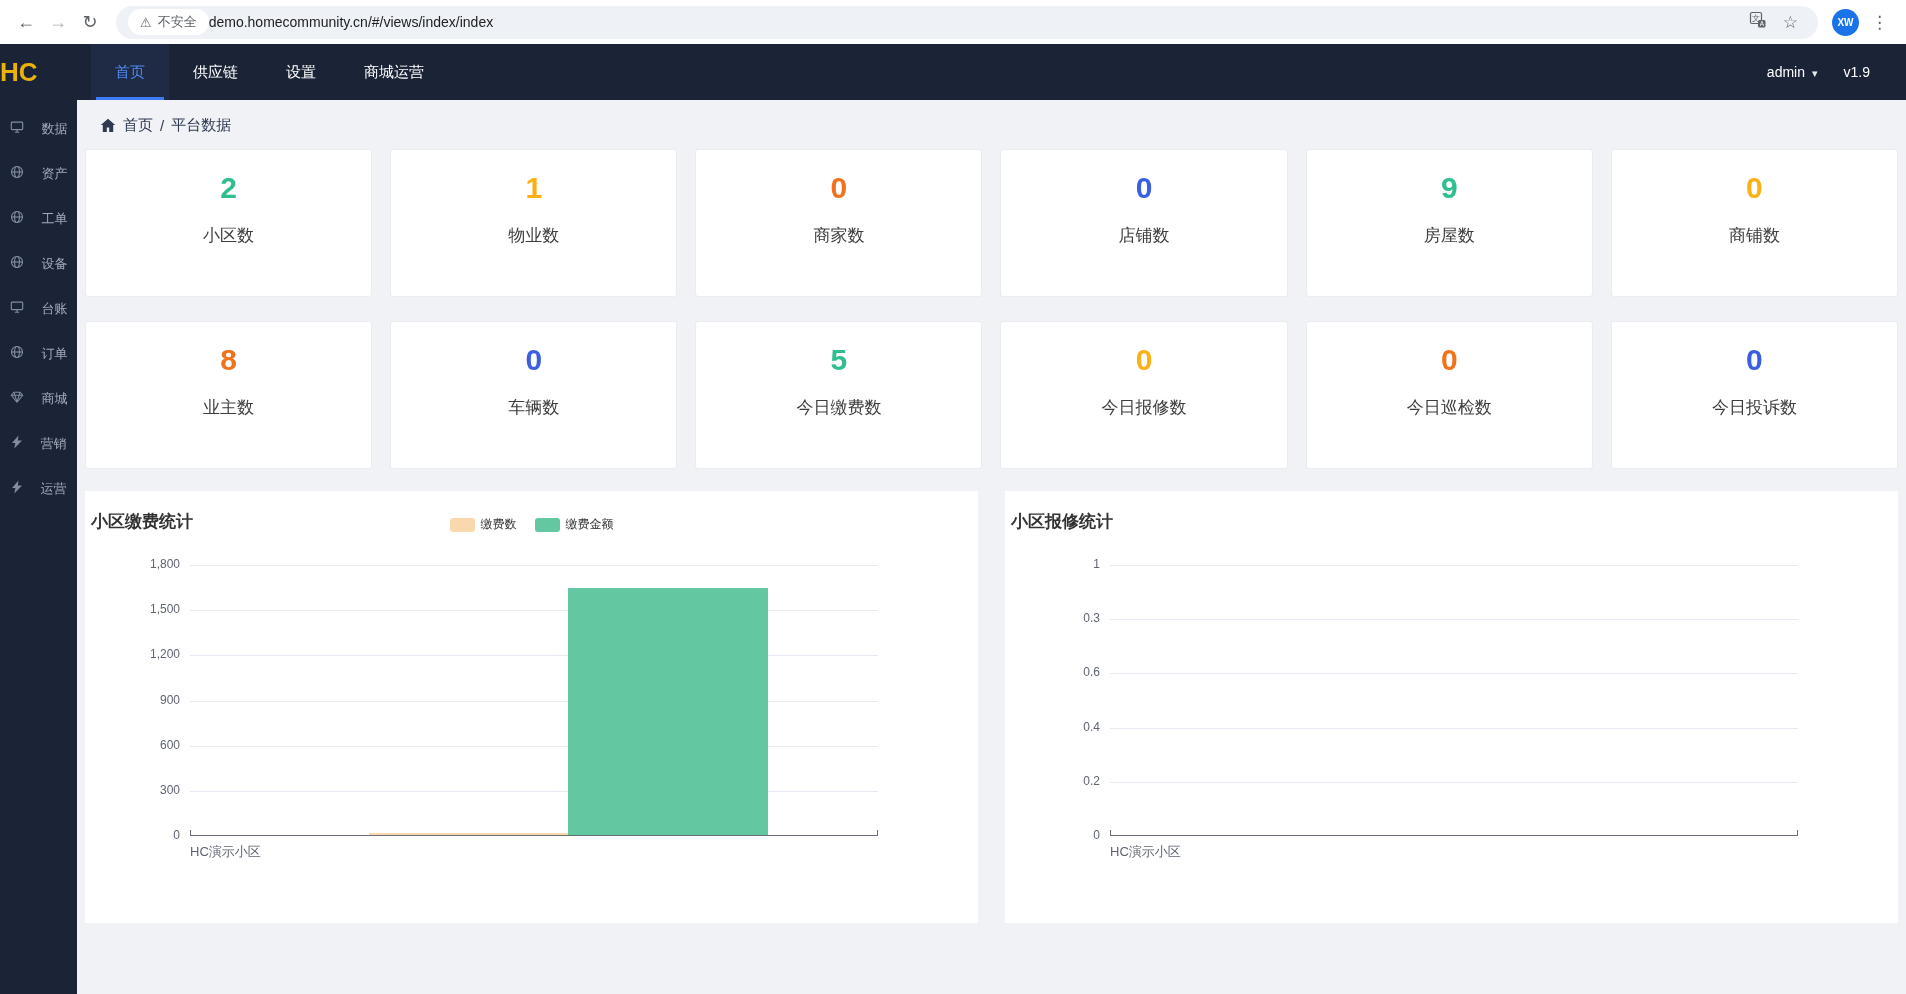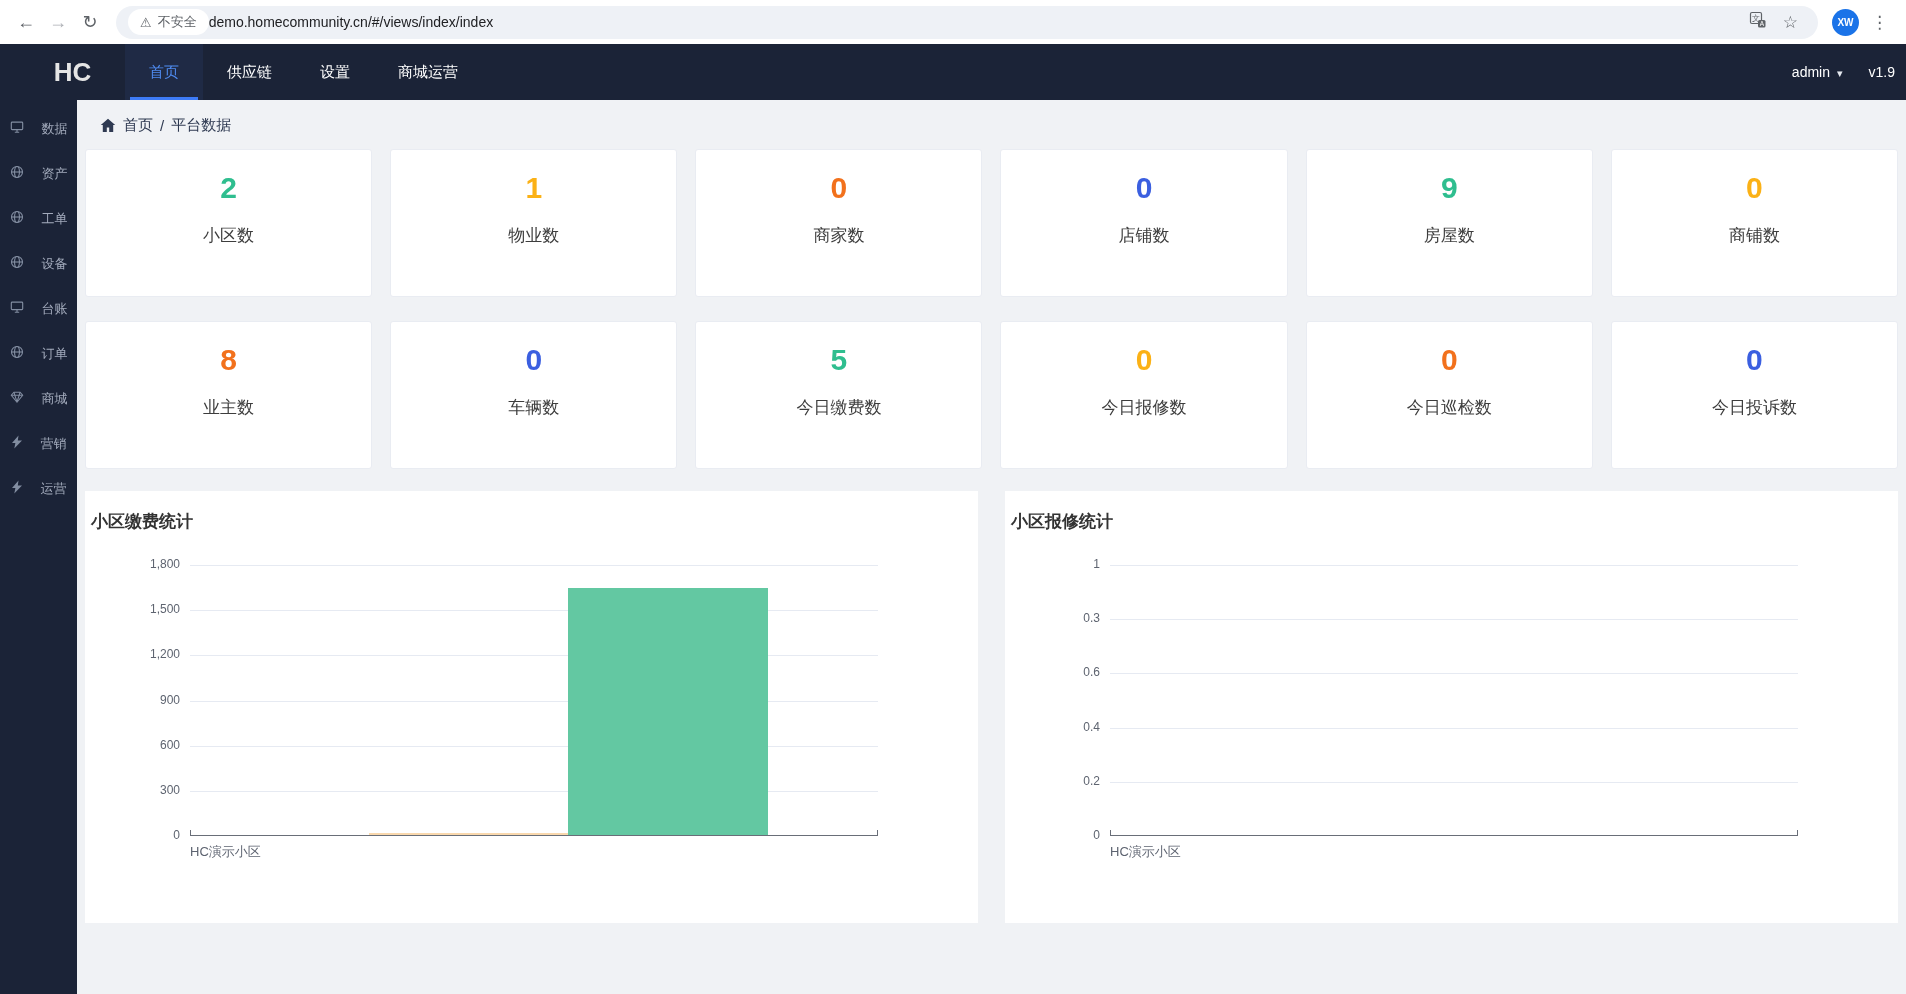--- a/index.html
+++ b/index.html
@@ -17,26 +17,26 @@
   .warn { font-size:13px; }
   .url { margin-left:0; font-size:14px; color:#202124; flex:1; }
   .addr-ico { color:#5f6368; font-size:17px; margin:0 8px; }
   .avatar { width:27px; height:27px; border-radius:50%; background:#1a73e8; color:#fff;
             font-size:10px; font-weight:bold; display:flex; align-items:center; justify-content:center; }
   .kebab { font-size:17px; color:#5f6368; margin:0 8px 0 12px; letter-spacing:0; }
 
   
   .navbar { position:absolute; top:44px; left:0; right:0; height:56px; background:#1b2337;
             display:flex; align-items:center; }
-  .logo { width:77px; text-align:center; color:#e5e5e5; font-size:26px; font-weight:bold;margin-left:34px; }
+  .logo { width:77px; text-align:left; color:#eab308; font-size:26px; font-weight:bold; }
   .tabs { display:flex; height:100%; margin-left:14px; }
   .tab { position:relative; padding:0 24px; line-height:56px; color:#fff; font-size:15px; cursor:pointer; }
   .tab.active { color:#4f8bf0; background:#1f2a45; }
   .tab.active::after { content:''; position:absolute; left:5px; right:5px; bottom:0; height:3px; background:#3d7bf7; }
-  .nav-right { margin-left:auto; display:flex; align-items:center; color:#fff; font-size:14px; margin-right:11px;text-align:right; }
+  .nav-right { margin-left:auto; display:flex; align-items:center; color:#fff; font-size:14px; margin-right:36px;text-align:right; }
   .caret { font-size:11px; color:#e6e9f0; margin:2px 0 0 7px; }
   .version { margin-left:26px; font-size:14px; }
 
   
   .sidebar { position:absolute; top:100px; left:0; bottom:0; width:77px; background:#1b2337; padding-top:6px; }
   .side-item { height:45px; display:flex; align-items:center; justify-content:center; gap:18px;
                color:#a3abbc; font-size:13px; cursor:pointer; }
   .side-item svg { color:#828da1; }
 
   
@@ -236,20 +236,30 @@
     <div class="card">
       <div class="num" style="color: rgb(59, 95, 224);">0</div>
       <div class="lbl">今日投诉数</div>
     </div>
   </div>
 
   <div class="charts">
 
     <div class="panel">
       <div class="chart-title">小区缴费统计</div>
+      <div class="legend">
+        <div class="legend-item">
+          <span class="swatch" style="background: rgb(249, 216, 173);"></span>
+          <span>缴费数</span>
+        </div>
+        <div class="legend-item">
+          <span class="swatch" style="background: rgb(99, 200, 162);"></span>
+          <span>缴费金额</span>
+        </div>
+      </div>
       <div class="plot">
           <div class="gridline" style="top: 0px;"></div>
           <div class="ytick" style="top: -8px; text-align: right;">1,800</div>
           <div class="gridline" style="top: 45.1667px;"></div>
           <div class="ytick" style="top: 37.1667px;">1,500</div>
           <div class="gridline" style="top: 90.3333px;"></div>
           <div class="ytick" style="top: 82.3333px;">1,200</div>
           <div class="gridline" style="top: 135.5px;"></div>
           <div class="ytick" style="top: 127.5px;">900</div>
           <div class="gridline" style="top: 180.667px;"></div>

